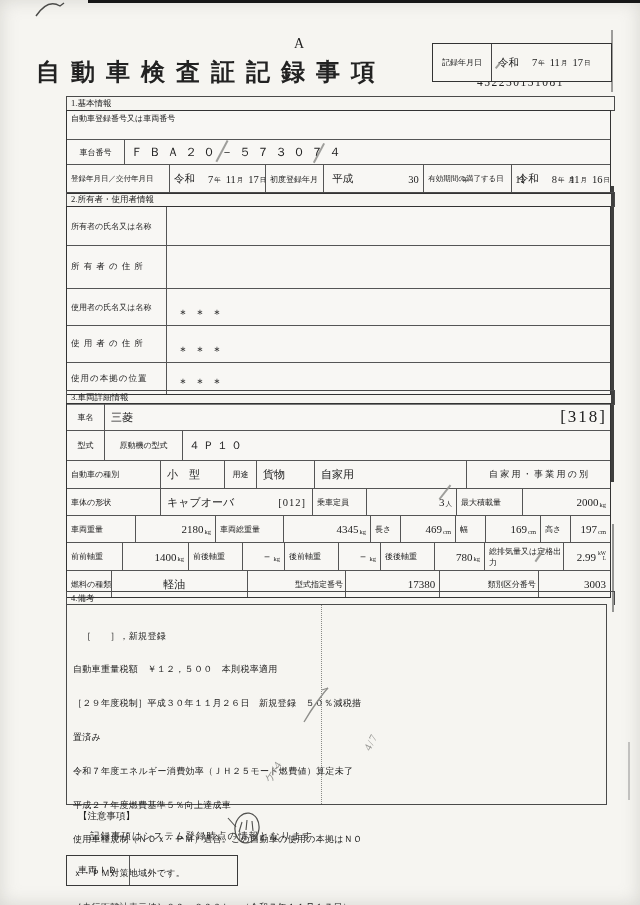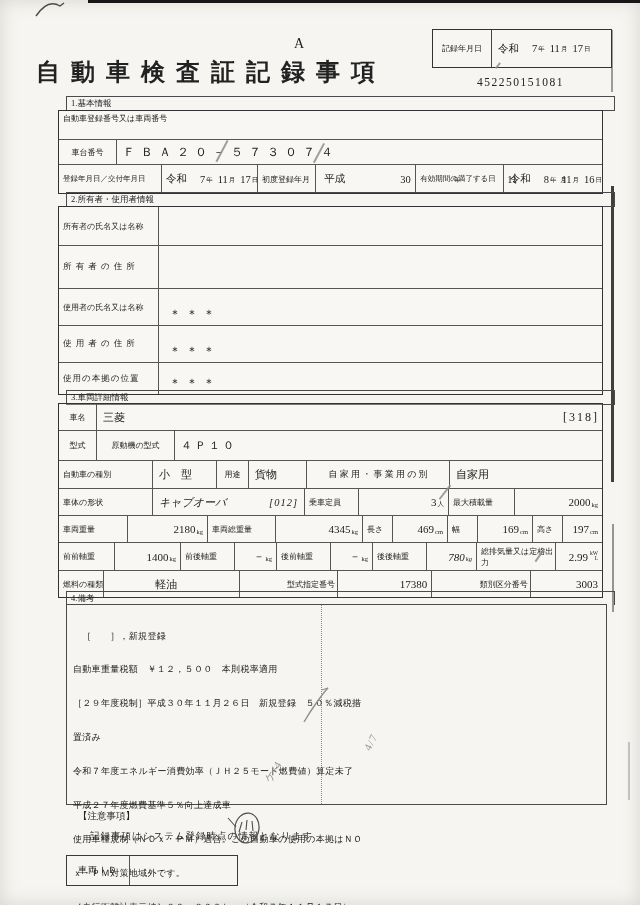--- a/index.html
+++ b/index.html
@@ -11,32 +11,32 @@
   .scan-right1{position:absolute;left:611px;top:186px;width:3px;height:296px;background:#1e1e1e;opacity:.85;}
   .scan-right2{position:absolute;left:612px;top:524px;width:2px;height:88px;background:#555;opacity:.6;}
   .scan-right3{position:absolute;left:611px;top:30px;width:2px;height:62px;background:#444;opacity:.5;}
   .scan-right4{position:absolute;left:628px;top:742px;width:2px;height:58px;background:#888;opacity:.45;}
   .pencil-bar{position:absolute;width:1.5px;background:#8e8e8b;opacity:.85;}
   .pencil-text{position:absolute;color:#8e8e8b;font-size:11px;letter-spacing:1px;opacity:.9;}
   
   .corner-a{position:absolute;left:294px;top:36px;font-size:14px;}
   .title{position:absolute;left:36px;top:56px;font-size:24px;letter-spacing:11px;font-weight:600;white-space:nowrap;}
   .doc-number{position:absolute;left:438px;top:76px;width:126px;text-align:right;font-size:11.5px;letter-spacing:1.5px;}
-  .record-box{position:absolute;left:432px;top:29px;width:178px;height:37px;border:1.5px solid #333;display:flex;background:#f7f6f2;}
+  .record-box{position:absolute;left:432px;top:43px;width:178px;height:37px;border:1.5px solid #333;display:flex;background:#f7f6f2;}
   .record-box .rlabel{width:58px;border-right:1px solid #444;font-size:8px;display:flex;align-items:center;justify-content:center;}
   .record-box .rval{flex:1;display:flex;align-items:center;padding-left:6px;}
   
   .date{display:flex;align-items:baseline;white-space:nowrap;}
   .date .era{font-size:10.5px;margin-right:8px;}
   .date .num{font-size:10.5px;margin-left:5px;}
   .date .u{font-size:6.5px;margin-left:1px;position:relative;top:1px;}
   
   .strip{position:absolute;left:66px;width:543px;height:13px;border:1px solid #4a4a4a;
          font-size:8.5px;line-height:12px;padding-left:4px;box-sizing:content-box;}
-  .tbl{position:absolute;left:58px;width:545px;border:1.2px solid #333;box-sizing:border-box;background:rgba(255,255,255,.25);}
+  .tbl{position:absolute;left:66px;width:545px;border:1.2px solid #333;box-sizing:border-box;background:rgba(255,255,255,.25);}
   .row{display:flex;border-top:1px solid #555;}
   .row:first-child{border-top:none;}
   .cell{border-right:1px solid #555;box-sizing:border-box;position:relative;display:flex;align-items:center;overflow:visible;}
   .cell:last-child{border-right:none;}
   .lbl{font-size:8px;justify-content:flex-start;padding-left:4px;}
   .lbl-c{font-size:8px;justify-content:center;padding-left:0;}
   .val{font-size:11px;padding-left:6px;}
   .val-r{font-size:11px;justify-content:flex-end;padding-right:4px;}
   .u{font-size:6.5px;position:relative;top:2px;margin-left:1px;}
   .num{white-space:nowrap;}
@@ -150,39 +150,39 @@
       <div class="cell val botval" style="flex:1;letter-spacing:5px;padding-left:10px;font-size:12px;">＊＊＊</div>
     </div>
   </div>
 
   <div class="strip" style="top:390px;">3.車両詳細情報</div>
   <div class="tbl" style="top:403px;">
     <div class="row" style="height:26px;">
       <div class="cell lbl-c" style="width:38px;">車名</div>
       <div class="cell" style="flex:1;justify-content:space-between;padding:0 3px 0 6px;">
         <span class="val" style="padding-left:0;">三菱</span>
-        <span style="font-size:12px;letter-spacing:2px;">[318]</span>
+        <span style="font-size:17px;letter-spacing:2px;">[318]</span>
       </div>
     </div>
     <div class="row" style="height:29px;">
       <div class="cell lbl-c" style="width:38px;">型式</div>
       <div class="cell lbl-c" style="width:78px;">原動機の型式</div>
       <div class="cell val" style="flex:1;letter-spacing:3px;">４Ｐ１０</div>
     </div>
     <div class="row" style="height:27px;">
       <div class="cell lbl" style="width:94px;">自動車の種別</div>
       <div class="cell val" style="width:64px;">小　型</div>
       <div class="cell lbl-c" style="width:32px;">用途</div>
       <div class="cell val" style="width:58px;">貨物</div>
+      <div class="cell val" style="flex:1;">自家用</div>
       <div class="cell lbl-c" style="width:143px;font-size:9px;">自 家 用 ・ 事 業 用 の 別</div>
-      <div class="cell val" style="flex:1;">自家用</div>
     </div>
     <div class="row" style="height:26px;">
       <div class="cell lbl" style="width:94px;">車体の形状</div>
-      <div class="cell" style="width:152px;justify-content:space-between;padding:0 6px;font-style:italic;">
+      <div class="cell" style="width:152px;justify-content:space-between;padding:0 6px;">
         <span class="val" style="padding-left:0;">キャブオーバ</span>
         <span style="font-size:10.5px;letter-spacing:1px;">[012]</span>
       </div>
       <div class="cell lbl" style="width:54px;">乗車定員</div>
       <div class="cell val-r" style="width:90px;">
         <span class="num">3</span>
           <span class="u">人</span>
       </div>
       <div class="cell lbl" style="width:66px;">最大積載量</div>
       <div class="cell val-r" style="flex:1;">
@@ -227,21 +227,21 @@
       <div class="cell val-r" style="width:42px;">
         <span class="num">－</span>
           <span class="u">kg</span>
       </div>
       <div class="cell lbl" style="width:54px;">後前軸重</div>
       <div class="cell val-r" style="width:42px;">
         <span class="num">－</span>
           <span class="u">kg</span>
       </div>
       <div class="cell lbl" style="width:54px;">後後軸重</div>
-      <div class="cell val-r" style="width:50px;font-style:italic;">
+      <div class="cell val-r" style="width:50px;">
         <span class="num">780</span>
           <span class="u">kg</span>
       </div>
       <div class="cell lbl" style="width:79px;font-size:8px;">総排気量又は定格出力</div>
       <div class="cell val-r" style="flex:1;text-align:right;">
         <span class="num">2.99</span>
         <span class="stack-u">
           <span>kW</span>
           <span>L</span>
         </span>

